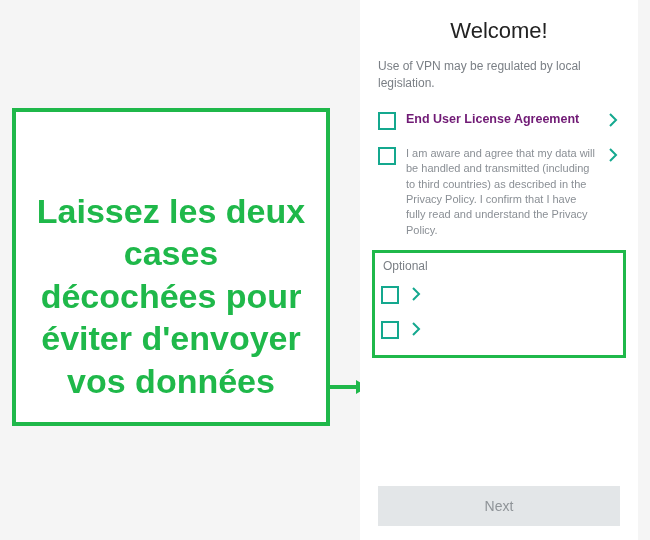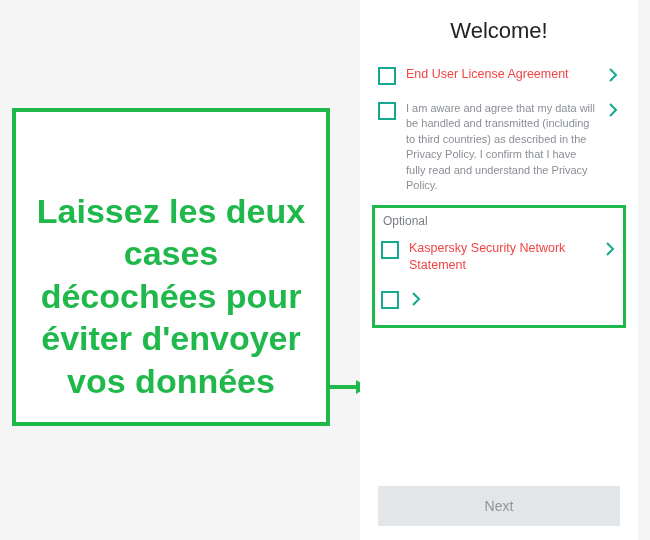--- a/index.html
+++ b/index.html
@@ -76,22 +76,23 @@
     border: 2px solid #14a88e;
     background: #fff;
     margin-top: 1px;
     cursor: pointer;
   }
   .row-main {
     flex: 1;
   }
   .row-label {
     font-size: 12.5px;
-    color: #ef4444;
+    color: #701a75;
     line-height: 1.35;
+    font-weight: bold;
   }
   .row-desc {
     font-size: 11px;
     color: #8a8f95;
     line-height: 1.4;
   }
   .chevron {
     flex: 0 0 14px;
     width: 14px;
     height: 18px;
@@ -136,20 +137,21 @@
 
 <div class="arrow">
   <svg width="38" height="14" viewBox="0 0 38 14">
     <line x1="0" y1="7" x2="28" y2="7" stroke="#1fb84a" stroke-width="4"></line>
     <polygon points="26,0 38,7 26,14" fill="#1fb84a"></polygon>
   </svg>
 </div>
 
 <div class="phone">
   <div class="title">Welcome!</div>
+  <p class="lead">Use of VPN may be regulated by local legislation.</p>
 
   <div class="row">
     <div class="chk"></div>
     <div class="row-main">
       <div class="row-label">End User License Agreement</div>
     </div>
     <div class="chevron">
       <svg width="10" height="14" viewBox="0 0 10 14">
           <polyline points="2,1 8,7 2,13" fill="none" stroke="#14a88e" stroke-width="2"></polyline>
         </svg>
@@ -163,39 +165,36 @@
     </div>
     <div class="chevron">
       <svg width="10" height="14" viewBox="0 0 10 14">
           <polyline points="2,1 8,7 2,13" fill="none" stroke="#14a88e" stroke-width="2"></polyline>
         </svg>
     </div>
   </div>
 
   <div class="optional-box">
     <div class="optional-label">Optional</div>
-
-    <div class="row">
-      <div class="chk"></div>
-      <div class="row-main">
-        <div class="row-label">Kaspersky Security Network Statement</div>
-      </div>
-      <div class="chevron">
-        <svg width="10" height="14" viewBox="0 0 10 14">
-            <polyline points="2,1 8,7 2,13" fill="none" stroke="#14a88e" stroke-width="2"></polyline>
-          </svg>
-      </div>
-    </div>
 
     <div class="row">
       <div class="chk"></div>
       <div class="chevron">
         <svg width="10" height="14" viewBox="0 0 10 14">
             <polyline points="2,1 8,7 2,13" fill="none" stroke="#14a88e" stroke-width="2"></polyline>
           </svg>
       </div>
     </div>
+
+    <div class="row">
+      <div class="chk"></div>
+      <div class="chevron">
+        <svg width="10" height="14" viewBox="0 0 10 14">
+            <polyline points="2,1 8,7 2,13" fill="none" stroke="#14a88e" stroke-width="2"></polyline>
+          </svg>
+      </div>
+    </div>
   </div>
 
   <div class="spacer"></div>
 
   <button class="next-btn">Next</button>
 </div>
 
 </body></html>

